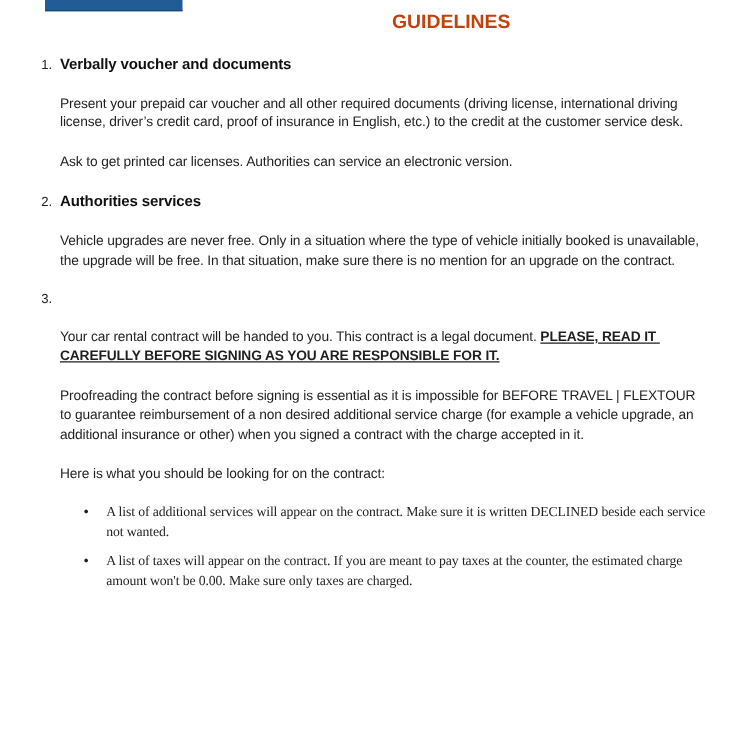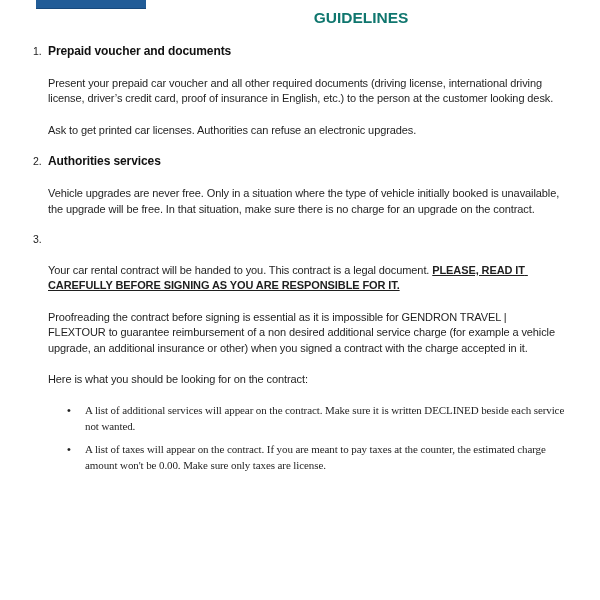--- a/index.html
+++ b/index.html
@@ -21,21 +21,21 @@
     border-bottom: 1px solid #17497c;
   }
 
   .doc-title {
     padding-top: 9px;
     margin: 0 0 17px 122px;
     width: 478px;
     text-align: center;
     font-size: 15.5px;
     font-weight: 700;
-    color: #0f766e;
+    color: #c2410c;
     letter-spacing: 0;
   }
 
   .content { padding-left: 33px; padding-right: 33px; }
 
   .heading-row { display: flex; align-items: baseline; margin: 0 0 18px 0; }
   .section-num {
     width: 15px; flex: 0 0 15px;
     font-size: 10.5px; color: #222222;
   }
@@ -77,53 +77,53 @@
 
   <div class="logo-bar" style="background: rgb(33, 92, 151);"></div>
 
   <h1 class="doc-title">GUIDELINES</h1>
 
   <div class="content">
 
     <section>
       <div class="heading-row">
         <span class="section-num">1.</span>
-        <span class="section-heading">Prepaid voucher and documents</span>
+        <span class="section-heading">Verbally voucher and documents</span>
       </div>
       <div class="section-body">
-        <p>Present your prepaid car voucher and all other required documents (driving license, international driving license, driver’s credit card, proof of insurance in English, etc.) to the person at the customer looking desk.</p>
-        <p>Ask to get printed car licenses. Authorities can refuse an electronic upgrades.</p>
+        <p>Present your prepaid car voucher and all other required documents (driving license, international driving license, driver’s credit card, proof of insurance in English, etc.) to the credit at the customer service desk.</p>
+        <p>Ask to get printed car licenses. Authorities can service an electronic version.</p>
       </div>
     </section>
 
     <section>
       <div class="heading-row">
         <span class="section-num">2.</span>
         <span class="section-heading">Authorities services</span>
       </div>
       <div class="section-body">
-        <p>Vehicle upgrades are never free. Only in a situation where the type of vehicle initially booked is unavailable, the upgrade will be free. In that situation, make sure there is no charge for an upgrade on the contract.</p>
+        <p>Vehicle upgrades are never free. Only in a situation where the type of vehicle initially booked is unavailable, the upgrade will be free. In that situation, make sure there is no mention for an upgrade on the contract.</p>
       </div>
     </section>
 
     <section>
       <div class="heading-row">
         <span class="section-num">3.</span>
       </div>
       <div class="section-body">
         <p><span>Your car rental contract will be handed to you. This contract is a legal document. </span><span class="emph">PLEASE, READ IT CAREFULLY BEFORE SIGNING AS YOU ARE RESPONSIBLE FOR IT.</span></p>
-        <p>Proofreading the contract before signing is essential as it is impossible for GENDRON TRAVEL | FLEXTOUR to guarantee reimbursement of a non desired additional service charge (for example a vehicle upgrade, an additional insurance or other) when you signed a contract with the charge accepted in it.</p>
+        <p>Proofreading the contract before signing is essential as it is impossible for BEFORE TRAVEL | FLEXTOUR to guarantee reimbursement of a non desired additional service charge (for example a vehicle upgrade, an additional insurance or other) when you signed a contract with the charge accepted in it.</p>
         <p>Here is what you should be looking for on the contract:</p>
         <ul class="bullets">
           <li>
             <span class="bullet-dot">•</span>
             <span class="bullet-text">A list of additional services will appear on the contract. Make sure it is written DECLINED beside each service not wanted.</span>
           </li>
           <li>
             <span class="bullet-dot">•</span>
-            <span class="bullet-text">A list of taxes will appear on the contract. If you are meant to pay taxes at the counter, the estimated charge amount won't be 0.00. Make sure only taxes are license.</span>
+            <span class="bullet-text">A list of taxes will appear on the contract. If you are meant to pay taxes at the counter, the estimated charge amount won't be 0.00. Make sure only taxes are charged.</span>
           </li>
         </ul>
       </div>
     </section>
 
   </div>
 </div>
 
 </body></html>

